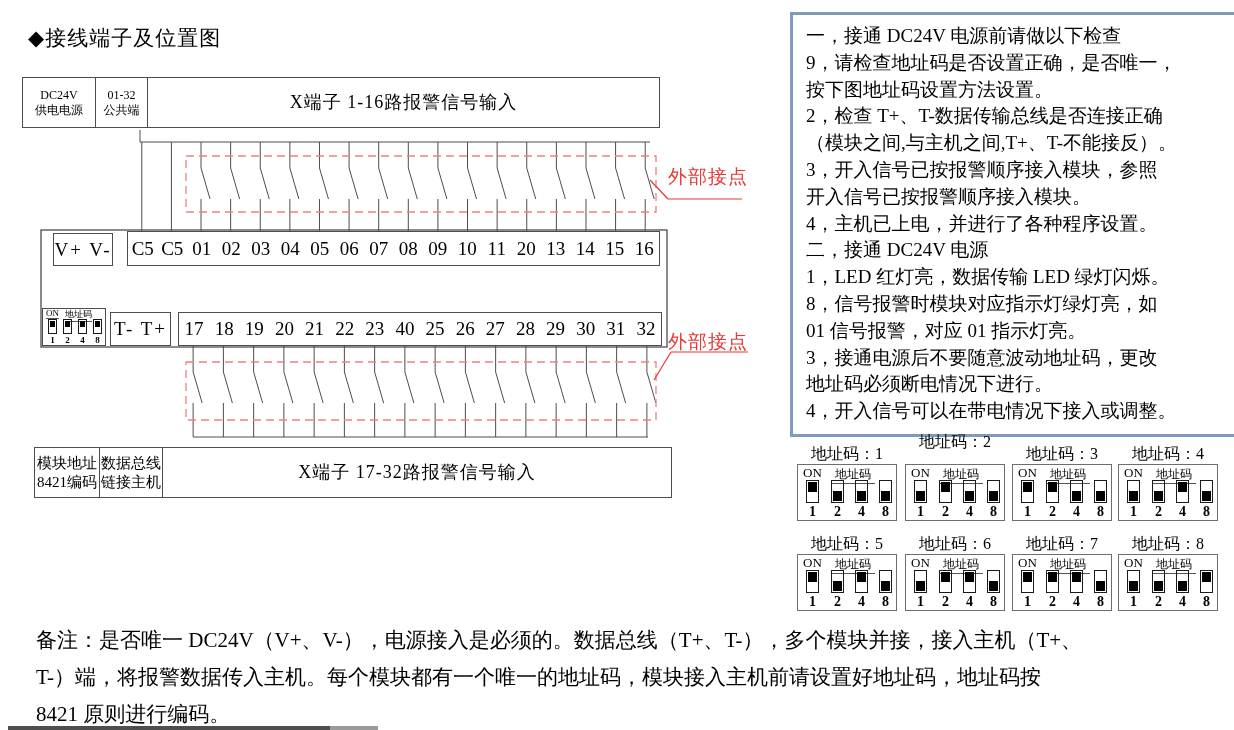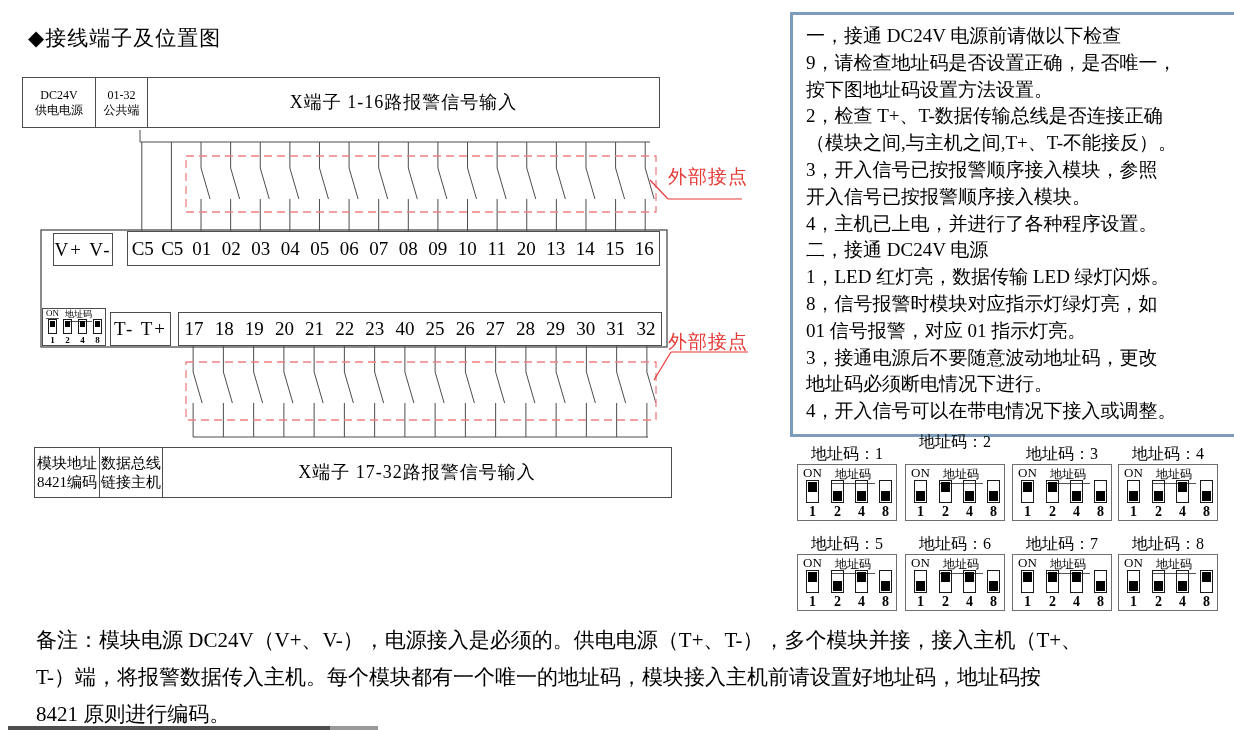--- a/index.html
+++ b/index.html
@@ -443,20 +443,20 @@
         </div>
         <div class="p-num" style="left: 57px;">4</div>
         <div class="p-sw on" style="left: 81px;">
           <div class="blk"></div>
         </div>
         <div class="p-num" style="left: 81px;">8</div>
       </div>
     </div>
 
   <div class="note" id="note">
-      <div class="note-line">备注：模块电源 DC24V（V+、V-），电源接入是必须的。供电电源（T+、T-），多个模块并接，接入主机（T+、</div>
+      <div class="note-line">备注：是否唯一 DC24V（V+、V-），电源接入是必须的。数据总线（T+、T-），多个模块并接，接入主机（T+、</div>
       <div class="note-line">T-）端，将报警数据传入主机。每个模块都有一个唯一的地址码，模块接入主机前请设置好地址码，地址码按</div>
       <div class="note-line">8421 原则进行编码。</div>
     </div>
 
   <div class="bottom-strip1"></div>
   <div class="bottom-strip2"></div>
 </div>
 
 </body></html>

